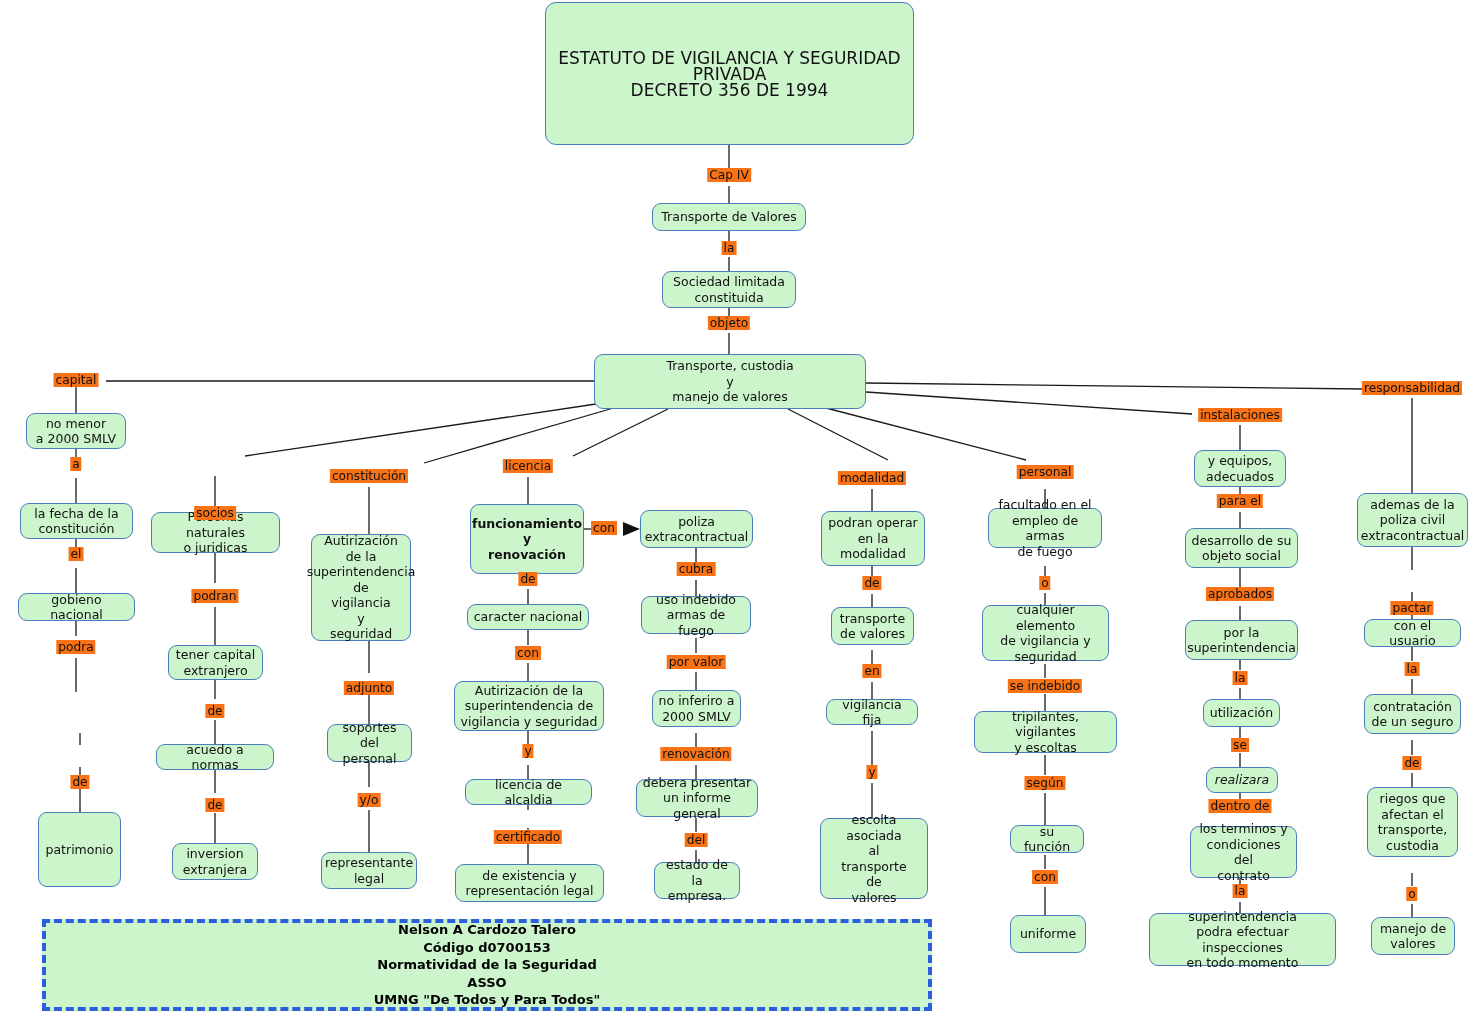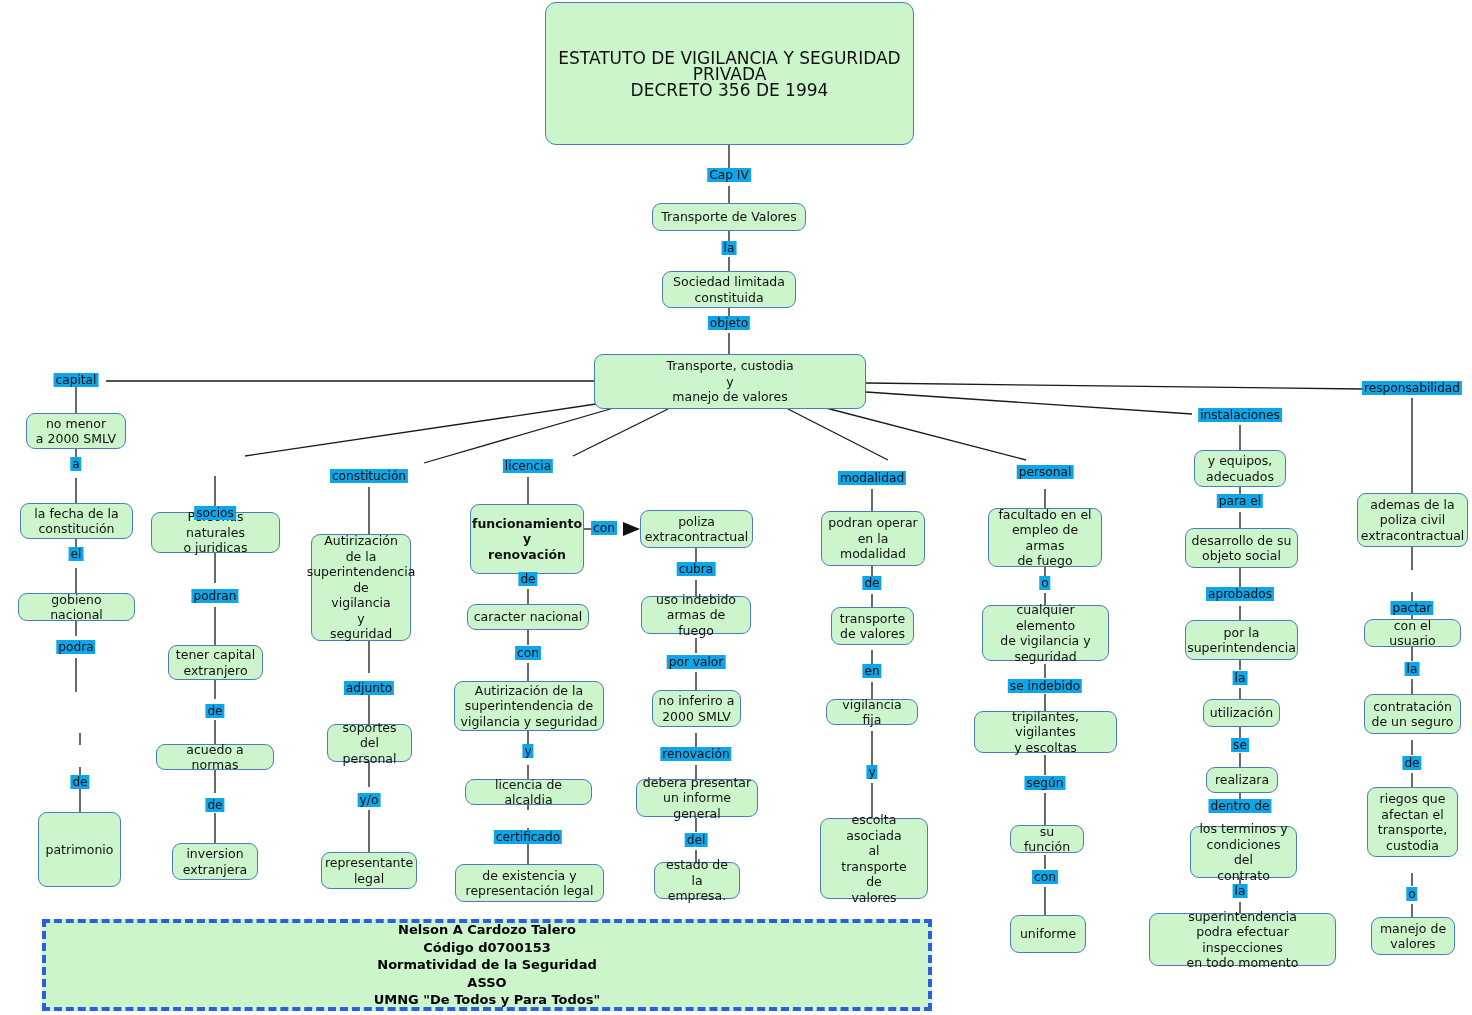--- a/index.html
+++ b/index.html
@@ -47,21 +47,21 @@
   .node.root {
     border-radius: 11px;
     font-size: 17px;
     line-height: 16px;
   }
   .link-label {
     position: absolute;
     font-size: 12.2px;
     line-height: 14px;
     color: #111111;
-    background: #0ea5e9;
+    background: #f97316;
     text-align: center;
     white-space: nowrap;
     transform: translateX(-50%);
     padding: 0 2px;
   }
   .footer {
     position: absolute;
     box-sizing: border-box;
     background: #ccf5cc;
     border: 4px dashed #2a5fe0;
@@ -266,39 +266,39 @@
 modalidad</div>
   <div class="node" style="left:831px; top:607px; width:83px; height:38px;">transporte
 de valores</div>
   <div class="node" style="left:826px; top:699px; width:92px; height:26px;">vigilancia fija</div>
   <div class="node" style="left:820px; top:818px; width:108px; height:81px;">escolta asociada
 al
 transporte
 de
 valores</div>
 
-  <div class="node" style="left:988px; top:508px; width:114px; height:59px;">facultado en el
+  <div class="node" style="left:988px; top:508px; width:114px; height:40px;">facultado en el
 empleo de armas
 de fuego</div>
   <div class="node" style="left:982px; top:605px; width:127px; height:56px;">cualquier elemento
 de vigilancia y
 seguridad</div>
   <div class="node" style="left:974px; top:711px; width:143px; height:42px;">tripilantes, vigilantes
 y escoltas</div>
   <div class="node" style="left:1010px; top:825px; width:74px; height:28px;">su función</div>
   <div class="node" style="left:1010px; top:915px; width:76px; height:38px;">uniforme</div>
 
   <div class="node" style="left:1194px; top:450px; width:92px; height:37px;">y equipos,
 adecuados</div>
   <div class="node" style="left:1185px; top:528px; width:113px; height:40px;">desarrollo de su
 objeto social</div>
   <div class="node" style="left:1185px; top:620px; width:113px; height:40px;">por la
 superintendencia</div>
   <div class="node" style="left:1203px; top:699px; width:77px; height:28px;">utilización</div>
-  <div class="node" style="left:1206px; top:767px; width:72px; height:26px;">realizara</div>
+  <div class="node" style="left:1206px; top:767px; width:72px; height:26px;font-style:italic;">realizara</div>
   <div class="node" style="left:1190px; top:826px; width:107px; height:52px;">los terminos y
 condiciones del
 contrato</div>
   <div class="node" style="left:1149px; top:913px; width:187px; height:53px;">superintendencia
 podra efectuar inspecciones
 en todo momento</div>
 
   <div class="node" style="left:1357px; top:493px; width:111px; height:54px;">ademas de la
 poliza civil
 extracontractual</div>

